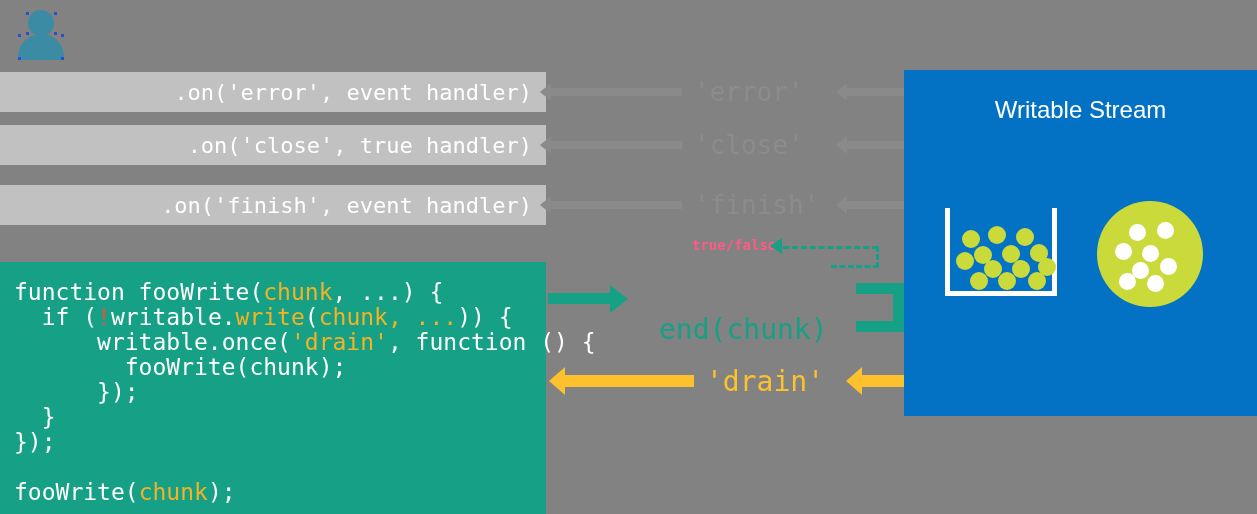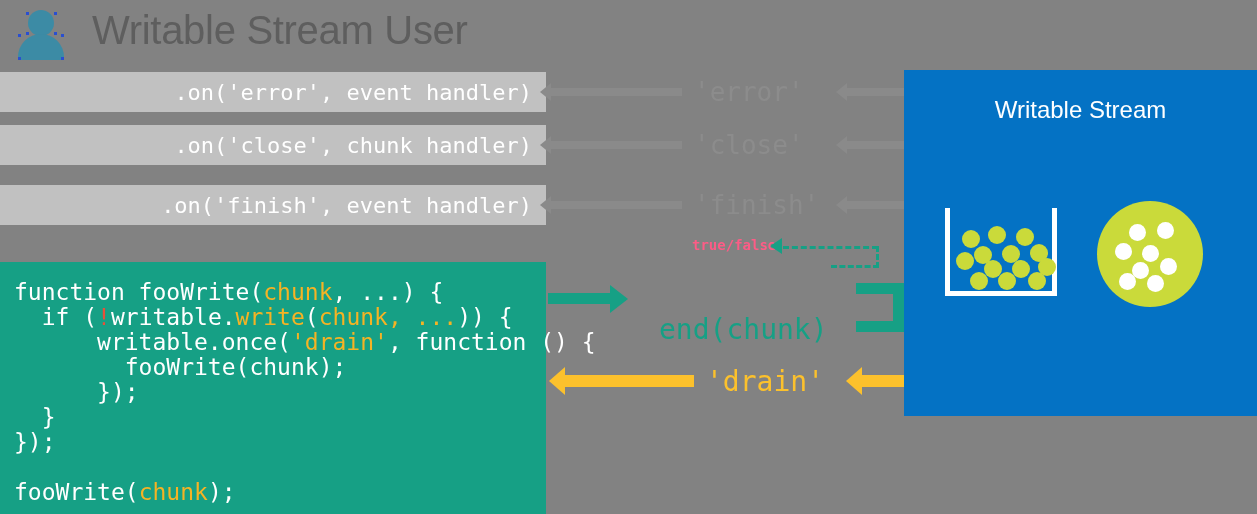--- a/index.html
+++ b/index.html
@@ -203,24 +203,23 @@
     <div class="handle" style="left:8px;top:4px;"></div>
     <div class="handle" style="left:36px;top:4px;"></div>
     <div class="handle" style="left:8px;top:24px;"></div>
     <div class="handle" style="left:36px;top:24px;"></div>
     <div class="handle" style="left:0px;top:26px;"></div>
     <div class="handle" style="left:43px;top:26px;"></div>
     <div class="handle" style="left:0px;top:49px;"></div>
     <div class="handle" style="left:43px;top:49px;"></div>
   </div>
 
-  <div class="page-title">Writable Stream User</div>
 
   <div class="evt-bar b1">.on('error', event handler)</div>
-  <div class="evt-bar b2">.on('close', chunk handler)</div>
+  <div class="evt-bar b2">.on('close', true handler)</div>
   <div class="evt-bar b3">.on('finish', event handler)</div>
 
   <div class="ghost-row g1">
     <div class="ghost-arrow-left"></div>
     <div class="ghost-label">'error'</div>
     <div class="ghost-arrow-right"></div>
   </div>
   <div class="ghost-row g2">
     <div class="ghost-arrow-left"></div>
     <div class="ghost-label">'close'</div>

